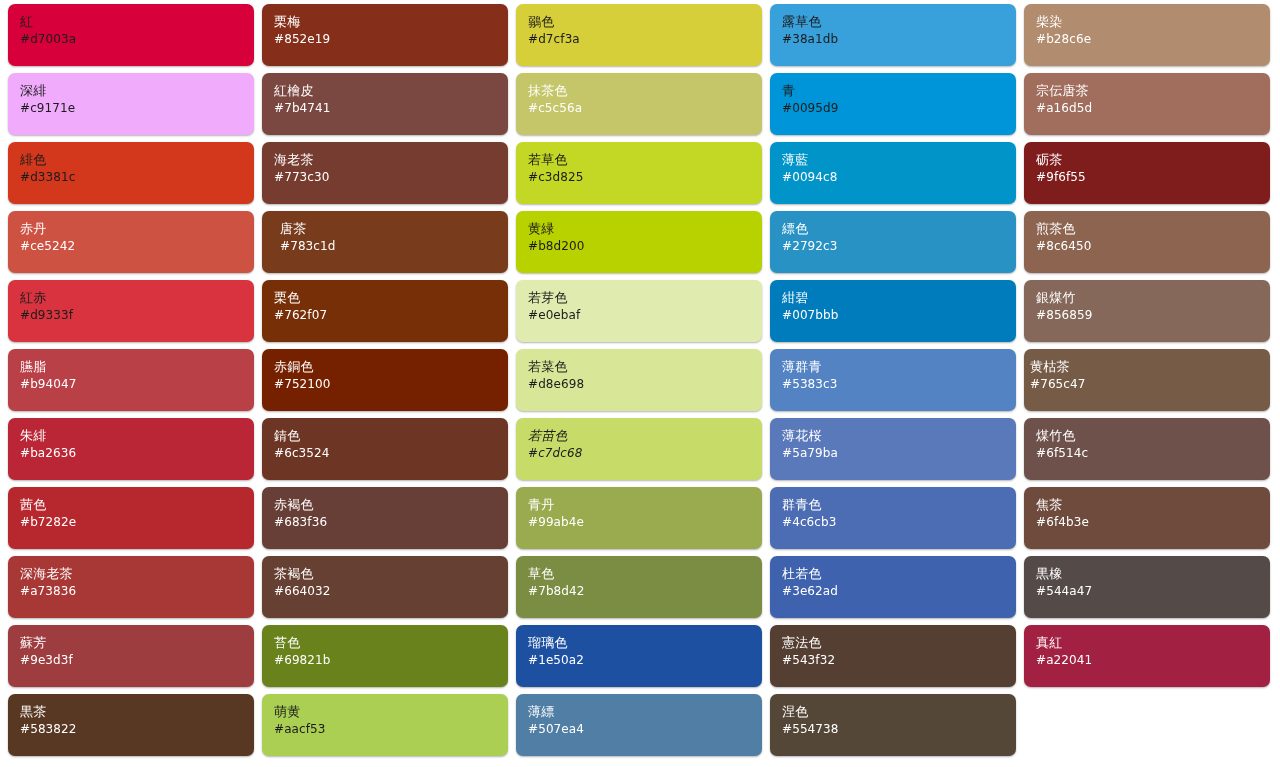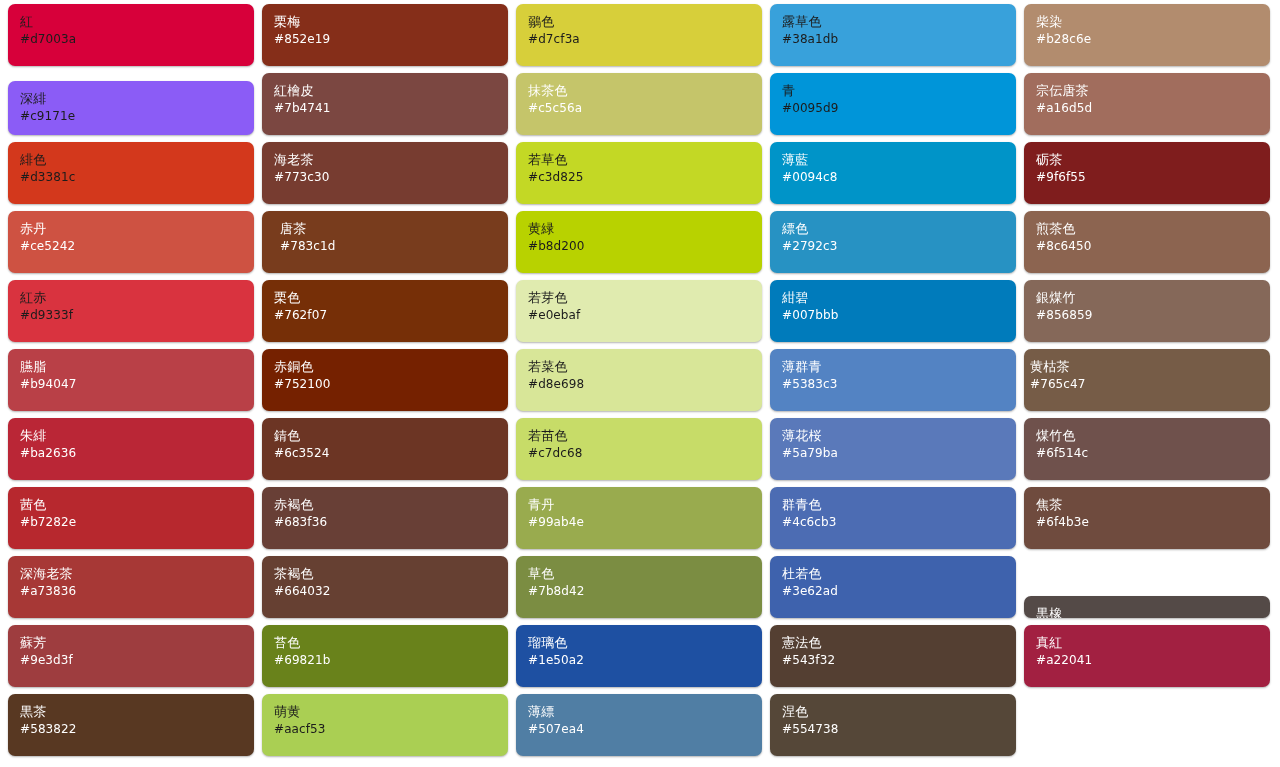--- a/index.html
+++ b/index.html
@@ -74,21 +74,21 @@
       <div class="swatch-hex">#d7cf3a</div>
     </div>
     <div class="swatch-card on-light" style="background: rgb(56, 161, 219);">
       <div class="swatch-name">露草色</div>
       <div class="swatch-hex">#38a1db</div>
     </div>
     <div class="swatch-card on-dark" style="background: rgb(178, 140, 110);">
       <div class="swatch-name">柴染</div>
       <div class="swatch-hex">#b28c6e</div>
     </div>
-    <div class="swatch-card on-light" style="background: #8b5cf6; margin-top: 8px;">
+    <div class="swatch-card on-light" style="background: #f0abfc;">
       <div class="swatch-name">深緋</div>
       <div class="swatch-hex">#c9171e</div>
     </div>
     <div class="swatch-card on-dark" style="background: rgb(123, 71, 65);">
       <div class="swatch-name">紅檜皮</div>
       <div class="swatch-hex">#7b4741</div>
     </div>
     <div class="swatch-card on-dark" style="background: rgb(197, 197, 106);">
       <div class="swatch-name">抹茶色</div>
       <div class="swatch-hex">#c5c56a</div>
@@ -182,21 +182,21 @@
       <div class="swatch-hex">#765c47</div>
     </div>
     <div class="swatch-card on-dark" style="background: rgb(186, 38, 54);">
       <div class="swatch-name">朱緋</div>
       <div class="swatch-hex">#ba2636</div>
     </div>
     <div class="swatch-card on-dark" style="background: rgb(108, 53, 36);">
       <div class="swatch-name">錆色</div>
       <div class="swatch-hex">#6c3524</div>
     </div>
-    <div class="swatch-card on-light" style="background: rgb(199, 220, 104);">
+    <div class="swatch-card on-light" style="background: rgb(199, 220, 104); font-style: italic;">
       <div class="swatch-name">若苗色</div>
       <div class="swatch-hex">#c7dc68</div>
     </div>
     <div class="swatch-card on-dark" style="background: rgb(90, 121, 186);">
       <div class="swatch-name">薄花桜</div>
       <div class="swatch-hex">#5a79ba</div>
     </div>
     <div class="swatch-card on-dark" style="background: rgb(111, 81, 76);">
       <div class="swatch-name">煤竹色</div>
       <div class="swatch-hex">#6f514c</div>
@@ -230,21 +230,21 @@
       <div class="swatch-hex">#664032</div>
     </div>
     <div class="swatch-card on-dark" style="background: rgb(123, 141, 66);">
       <div class="swatch-name">草色</div>
       <div class="swatch-hex">#7b8d42</div>
     </div>
     <div class="swatch-card on-dark" style="background: rgb(62, 98, 173);">
       <div class="swatch-name">杜若色</div>
       <div class="swatch-hex">#3e62ad</div>
     </div>
-    <div class="swatch-card on-dark" style="background: rgb(84, 74, 71); margin-top: 40px;">
+    <div class="swatch-card on-dark" style="background: rgb(84, 74, 71);">
       <div class="swatch-name">黒橡</div>
       <div class="swatch-hex">#544a47</div>
     </div>
     <div class="swatch-card on-dark" style="background: rgb(158, 61, 63);">
       <div class="swatch-name">蘇芳</div>
       <div class="swatch-hex">#9e3d3f</div>
     </div>
     <div class="swatch-card on-dark" style="background: rgb(105, 130, 27);">
       <div class="swatch-name">苔色</div>
       <div class="swatch-hex">#69821b</div>

